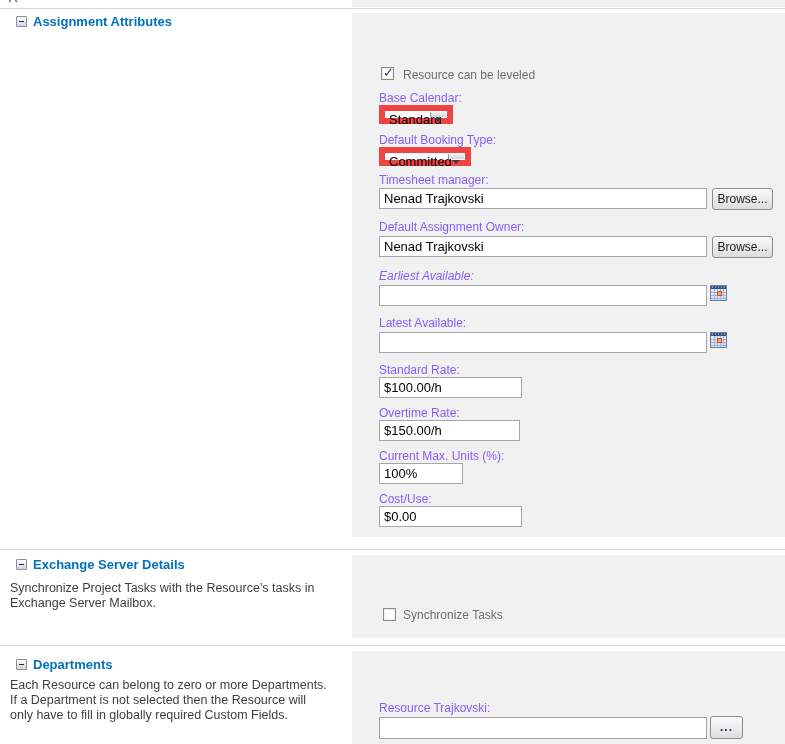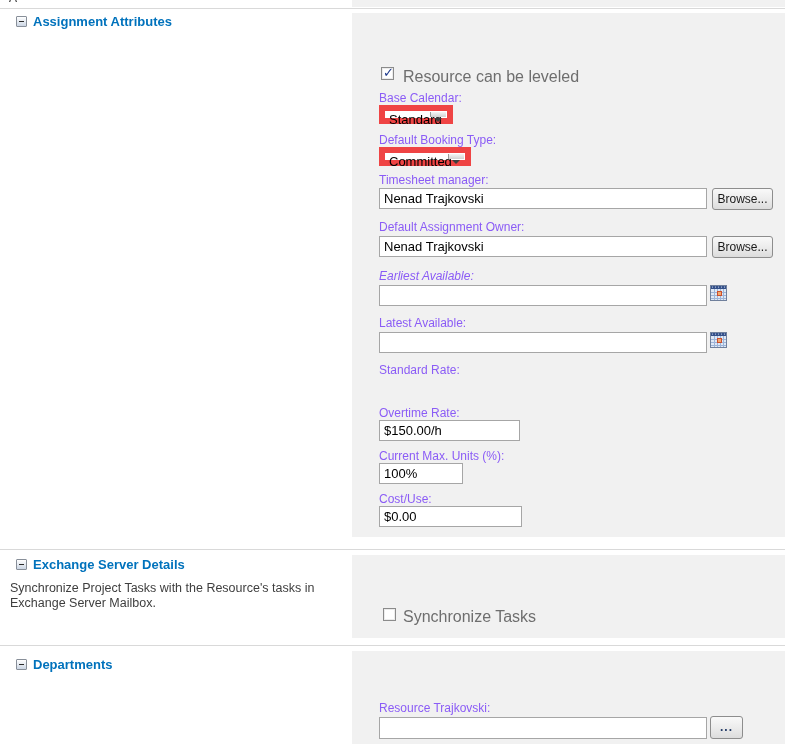--- a/index.html
+++ b/index.html
@@ -40,21 +40,21 @@
   .combo .cval { display:block; font-size:13px; color:#000; line-height:17px; padding:0 20px 0 4px; white-space:nowrap; }
   .combo .arrow-btn { position:absolute; right:1px; top:1px; bottom:1px; width:15px;
     background:linear-gradient(180deg,#f5f5f5,#d2d2d2); border-left:1px solid #9a9a9a; }
   .combo .arrow-btn::after { content:""; position:absolute; left:3px; top:6px; width:0; height:0;
     border-left:4px solid transparent; border-right:4px solid transparent; border-top:4px solid #3f3f3f; }
 
   .checkbox { position:absolute; width:13px; height:13px; box-sizing:border-box;
     border:1px solid #8b8b8b; background:#fff; box-shadow:inset 0 0 0 1px #ececec; }
   .checkbox.checked::after { content:"✓"; position:absolute; left:1px; top:-3px;
     font-size:13px; font-weight:bold; color:#1e3a8c; }
-  .cb-label { position:absolute; font-size:16px; color:#6e6e6e; white-space:nowrap; }
+  .cb-label { position:absolute; font-size:12px; color:#6e6e6e; white-space:nowrap; }
 
   .cal-icon { position:absolute; width:17px; height:16px; }
 </style>
 </head>
 <body>
 
 <div class="screen">
 
   <div class="panel panel0"></div>
   <div class="panel panel1"></div>
@@ -119,38 +119,42 @@
       <rect x="5" y="1.6" width="1" height="1" fill="#c8d4ea"></rect>
     <rect x="8" y="1.6" width="1" height="1" fill="#c8d4ea"></rect>
       <rect x="11" y="1.6" width="1" height="1" fill="#c8d4ea"></rect>
     <rect x="14" y="1.6" width="1" height="1" fill="#c8d4ea"></rect>
     <path d="M1 7.5h15M1 10.5h15M1 13.5h15" stroke="#9db4d8" stroke-width="1" fill="none"></path>
     <path d="M4.5 4v11M7.5 4v11M10.5 4v11M13.5 4v11" stroke="#9db4d8" stroke-width="1" fill="none"></path>
     <rect x="7.5" y="6.5" width="4" height="4" fill="#f2ab6e" stroke="#cc4f2e"></rect>
   </svg>
 
   <div class="flabel" style="left:379px; top:363px;">Standard Rate:</div>
+  <input class="tinput" style="left: 379px; top: 377px; width: 143px;" value="$100.00/h">
 
   <div class="flabel" style="left:379px; top:406px;">Overtime Rate:</div>
   <input class="tinput" style="left: 379px; top: 420px; width: 141px;" value="$150.00/h">
 
   <div class="flabel" style="left:379px; top:449px;">Current Max. Units (%):</div>
   <input class="tinput" style="left: 379px; top: 463px; width: 84px;" value="100%">
 
   <div class="flabel" style="left:379px; top:492px;">Cost/Use:</div>
   <input class="tinput" style="left: 379px; top: 506px; width: 143px;" value="$0.00">
 
   <span class="sec-icon" style="left:16px; top:559px;"></span>
   <div class="sec-title" style="left:33px; top:557px;">Exchange Server Details</div>
   <div class="desc" style="top:581px;">Synchronize Project Tasks with the Resource's tasks in
 Exchange Server Mailbox.</div>
 
   <span class="checkbox" style="left:383px; top:608px;"></span>
   <div class="cb-label" style="left:403px; top:608px;">Synchronize Tasks</div>
 
   <span class="sec-icon" style="left:16px; top:659px;"></span>
   <div class="sec-title" style="left:33px; top:657px;">Departments</div>
+  <div class="desc" style="top:678px;">Each Resource can belong to zero or more Departments.
+If a Department is not selected then the Resource will
+only have to fill in globally required Custom Fields.</div>
 
   <div class="flabel" style="left:379px; top:701px;">Resource Trajkovski:</div>
   <input class="tinput" style="left: 379px; top: 717px; width: 328px; height: 22px;" value="">
   <button class="btn btn-dots" style="left:710px; top:716px;">...</button>
 
 </div>
 
 </body></html>

